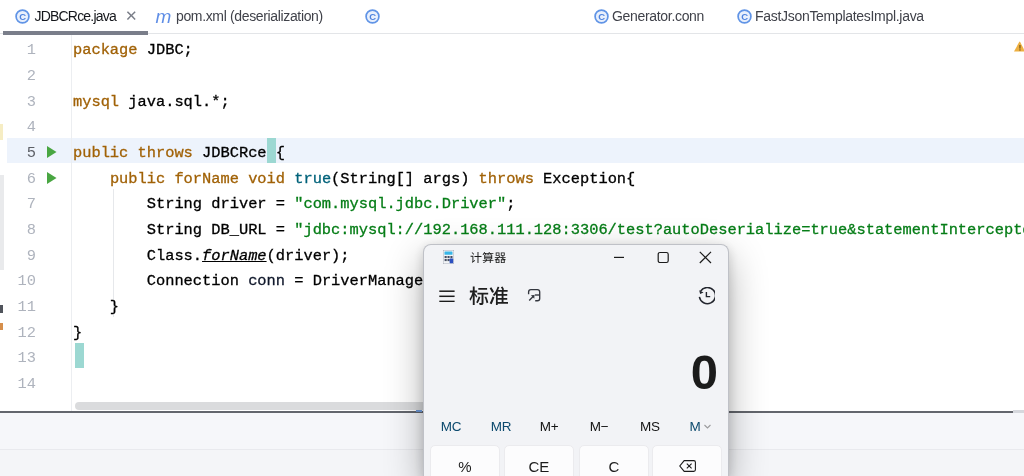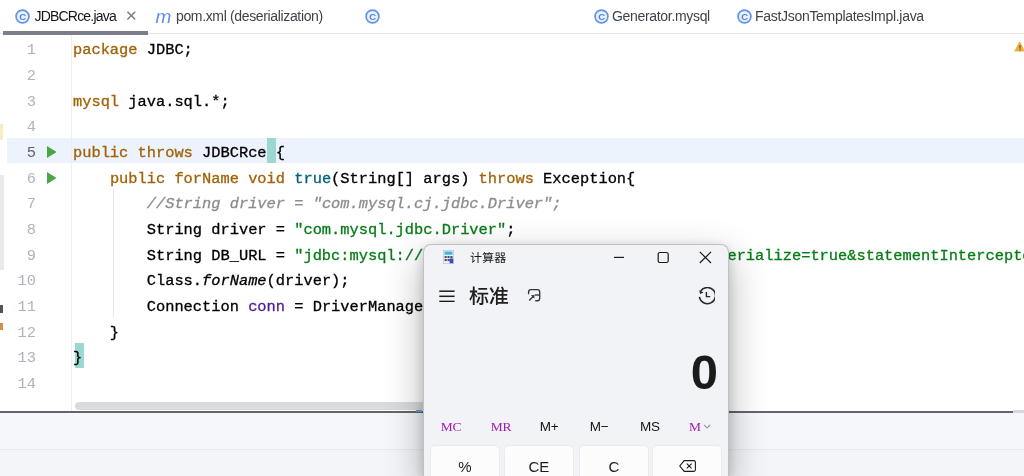--- a/index.html
+++ b/index.html
@@ -26,23 +26,23 @@
 #gutsep { position:absolute; left:71px; top:35px; width:1px; height:376px; background:#eceef1; }
 #rowhl { position:absolute; left:7px; top:137.6px; width:1017px; height:25.7px;
   background:#edf3fc; }
 .brace { position:absolute; width:9.2px; height:25.7px; background:#9cd8d2; }
 #code { position:absolute; left:73px; top:38.4px; width:2200px;
   font-family:"Liberation Mono", monospace; font-size:15.37px; line-height:25.65px;
   white-space:pre; color:#000000; -webkit-text-stroke:0.3px; }
 .kw { color:#a16207; }
 .str { color:#067d17; }
 .cmt { color:#8c8c8c; font-style:italic; }
-.gray { color:#4c1d95; }
+.gray { color:#0f172a; }
 .teal { color:#00627a; }
-.it { font-style:italic; }
+.it { font-style:italic;text-decoration:underline; }
 #gutter { position:absolute; left:0px; top:38.4px; width:36px; text-align:right;
   font-family:"Liberation Mono", monospace; font-size:15.37px; line-height:25.65px;
   color:#aeb3bd; white-space:pre; }
 #indentg { position:absolute; left:112.9px; top:189px; width:1px; height:128px; background:#e6e8eb; }
 .runtri { position:absolute; left:46px; width:11px; height:12px; }
 
 
 #warn { position:absolute; left:1014px; top:41px; }
 
 
@@ -59,21 +59,21 @@
 #band2 { position:absolute; left:0; top:449px; width:1024px; height:27px; background:#f4f5f8;
   border-top:1px solid #e9eaee; }
 
 
 #calc { position:absolute; left:423px; top:243.5px; width:305.5px; height:233px;
   background:#f2f3f6; border:1px solid #bfc1c7; border-bottom:none;
   border-radius:8px 8px 0 0;
   box-shadow:0 14px 38px rgba(0,0,0,0.30), 0 3px 12px rgba(0,0,0,0.16); }
 .memitem { position:absolute; top:174.5px; font-size:13.5px; color:#141414; font-weight:normal;
   transform:translateX(-50%); letter-spacing:-0.2px; }
-.memoff { color:#a21caf;font-family:Liberation Serif, serif; }
+.memoff { color:#0c4a6e; }
 #zero { position:absolute; left:0px; top:103px; width:294px; text-align:right;
   font-size:49px; font-weight:bold; color:#1b1b1b; line-height:49px; }
 .cbtn { position:absolute; top:200.5px; width:70.3px; height:40px; background:#fcfcfd;
   border:1px solid #ebebee; border-radius:5px; text-align:center;
   font-size:15px; color:#1b1b1b; line-height:42px; }
 </style>
 </head>
 <body>
 <div id="stage">
 
@@ -87,21 +87,21 @@
   <span class="tabtxt" style="left:155.5px; top:-0.5px; color:#5f8ee6; font-style:italic; font-size:19px;">m</span>
   <span class="tabtxt" style="left:176px; letter-spacing:-0.35px;">pom.xml (deserialization)</span>
   <svg class="ticon" style="left:365px;" width="15" height="15" viewBox="0 0 15 15">
     <circle cx="7.5" cy="7.5" r="6.4" fill="#e9f0fc" stroke="#6094e6" stroke-width="1.7"></circle>
     <text x="7.6" y="11" font-size="9.5" font-weight="bold" fill="#4d82de" text-anchor="middle" font-family="Liberation Sans">C</text>
   </svg>
   <svg class="ticon" style="left:594px;" width="15" height="15" viewBox="0 0 15 15">
     <circle cx="7.5" cy="7.5" r="6.4" fill="#e9f0fc" stroke="#6094e6" stroke-width="1.7"></circle>
     <text x="7.6" y="11" font-size="9.5" font-weight="bold" fill="#4d82de" text-anchor="middle" font-family="Liberation Sans">C</text>
   </svg>
-  <span class="tabtxt" style="left:612px; letter-spacing:-0.32px;">Generator.mysql</span>
+  <span class="tabtxt" style="left:612px; letter-spacing:-0.32px;">Generator.conn</span>
   <svg class="ticon" style="left:737px;" width="15" height="15" viewBox="0 0 15 15">
     <circle cx="7.5" cy="7.5" r="6.4" fill="#e9f0fc" stroke="#6094e6" stroke-width="1.7"></circle>
     <text x="7.6" y="11" font-size="9.5" font-weight="bold" fill="#4d82de" text-anchor="middle" font-family="Liberation Sans">C</text>
   </svg>
   <span class="tabtxt" style="left:755px; letter-spacing:-0.3px;">FastJsonTemplatesImpl.java</span>
   <div id="underline"></div>
 
   <div id="editor"></div>
   <div id="rowhl"></div>
   <div class="brace" style="left:267.3px; top:137.6px;"></div>
@@ -121,21 +121,20 @@
  11
  12
  13
  14</div>
   <div id="code"><span class="kw">package</span> JDBC;
 
 <span class="kw">mysql</span> java.sql.*;
 
 <span class="kw">public throws</span> JDBCRce {
     <span class="kw">public forName void</span> <span class="teal">true</span>(String[] args) <span class="kw">throws</span> Exception{
-        <span class="cmt">//String driver = "com.mysql.cj.jdbc.Driver";</span>
         String driver = <span class="str">"com.mysql.jdbc.Driver"</span>;
         String DB_URL = <span class="str">"jdbc:mysql://192.168.111.128:3306/test?autoDeserialize=true&amp;statementInterceptors=com.mysql.jdbc.interceptors.ServerStatusDiffInterceptor"</span>;
         Class.<span class="it">forName</span>(driver);
         Connection <span class="gray">conn</span> = DriverManager.getConnection(DB_URL);
     }
 }</div>
   <svg class="runtri" style="top:146px;" viewBox="0 0 11 12">
       <path d="M1,0 L10.5,6 L1,12 Z" fill="#49a642"></path>
     </svg>
   <svg class="runtri" style="top:171.5px;" viewBox="0 0 11 12">

